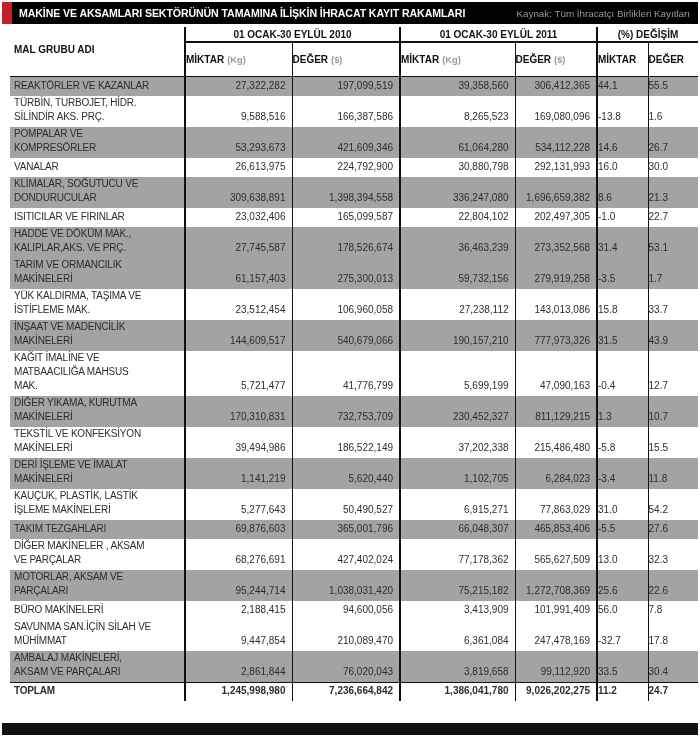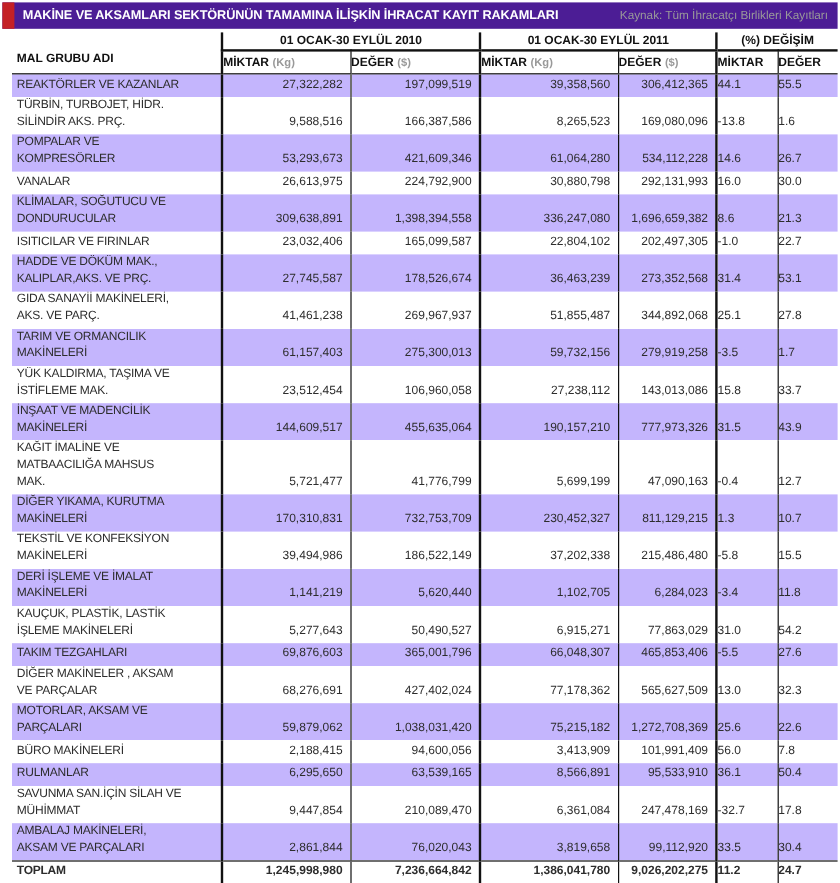--- a/index.html
+++ b/index.html
@@ -3,42 +3,42 @@
 <meta charset="utf-8">
 <style>
   html,body { margin:0; padding:0; background:#ffffff; }
   .page {
     width:700px; height:736px; box-sizing:border-box;
     padding:2px 2px 0 2px; background:#ffffff; overflow:hidden;
     display:flex; flex-direction:column;
     font-family:"Liberation Sans","DejaVu Sans",sans-serif;
   }
   
-  .title-bar { height:22px; flex:0 0 22px; background:#4c1d95; display:flex; align-items:center; }
+  .title-bar { height:22px; flex:0 0 22px; background:#000000; display:flex; align-items:center; }
   .red-block { width:10px; align-self:stretch; background:#c42126; flex:0 0 10px; }
   .title { color:#ffffff; font-weight:bold; font-size:10.6px; letter-spacing:-0.1px;
            padding-left:7px; flex:1; white-space:nowrap; }
   .source { color:#9a9a9a; font-size:9.8px; padding-right:8px; white-space:nowrap; }
   
   table { border-collapse:collapse; table-layout:fixed; width:688px; margin:3px 0 0 8px; }
   th,td { padding:0; overflow:hidden; }
   .bl-thick { border-left:2px solid #111; }
   .bl-thin  { border-left:1px solid #111; }
   .group-row th { height:14px; }
   .group { font-size:10px; font-weight:bold; color:#111; text-align:center;
            border-bottom:2px solid #111; vertical-align:middle; }
   .corner { border:none; }
   .sub-row th { height:15px; border-bottom:1px solid #111; vertical-align:middle; }
   .name-h { text-align:left; font-size:10px; font-weight:bold; color:#111;
-            padding-left:4px; vertical-align:bottom; padding-bottom:4px; }
+            padding-left:4px; vertical-align:bottom; padding-bottom:19px; }
   .sub { font-size:10px; font-weight:bold; color:#111; text-align:left; white-space:nowrap; }
   .unit { color:#999; font-weight:bold; font-size:9.3px; margin-left:3px; }
   tbody tr { height:19px; }
   tbody td { vertical-align:bottom; font-size:10px; color:#2d2d2d; padding-bottom:3px; line-height:14px; }
-  .stripe { background:#c4b5fd; }
+  .stripe { background:#a3a3a3; }
   .name { padding-left:4px; padding-right:32px; letter-spacing:-0.2px; }
   .num  { text-align:right; padding-right:6px; white-space:nowrap; }
   .pct  { text-align:left; padding-right:9px; white-space:nowrap;margin-top:16px; }
   .total-row td { border-top:1px solid #111;font-weight:bold; }
   
   .bottom-bar { margin-top:auto; height:12px; flex:0 0 12px; background:#111; margin-bottom:1px; }
 </style>
 </head>
 <body>
 
@@ -141,29 +141,20 @@
   <tr class="stripe">
     <td class="name">HADDE VE DÖKÜM MAK., KALIPLAR,AKS. VE PRÇ.</td>
     <td class="num bl-thick">27,745,587</td>
     <td class="num bl-thin">178,526,674</td>
     <td class="num bl-thick">36,463,239</td>
     <td class="num bl-thin">273,352,568</td>
     <td class="pct bl-thick">31.4</td>
     <td class="pct bl-thin">53.1</td>
   </tr>
 
-  <tr>
-    <td class="name">GIDA SANAYİİ MAKİNELERİ, AKS. VE PARÇ.</td>
-    <td class="num bl-thick">41,461,238</td>
-    <td class="num bl-thin">269,967,937</td>
-    <td class="num bl-thick">51,855,487</td>
-    <td class="num bl-thin">344,892,068</td>
-    <td class="pct bl-thick">25.1</td>
-    <td class="pct bl-thin">27.8</td>
-  </tr>
 
   <tr class="stripe">
     <td class="name">TARIM VE ORMANCILIK MAKİNELERİ</td>
     <td class="num bl-thick">61,157,403</td>
     <td class="num bl-thin">275,300,013</td>
     <td class="num bl-thick">59,732,156</td>
     <td class="num bl-thin">279,919,258</td>
     <td class="pct bl-thick">-3.5</td>
     <td class="pct bl-thin">1.7</td>
   </tr>
@@ -174,21 +165,21 @@
     <td class="num bl-thin">106,960,058</td>
     <td class="num bl-thick">27,238,112</td>
     <td class="num bl-thin">143,013,086</td>
     <td class="pct bl-thick">15.8</td>
     <td class="pct bl-thin">33.7</td>
   </tr>
 
   <tr class="stripe">
     <td class="name">İNŞAAT VE MADENCİLİK MAKİNELERİ</td>
     <td class="num bl-thick">144,609,517</td>
-    <td class="num bl-thin">455,635,064</td>
+    <td class="num bl-thin">540,679,066</td>
     <td class="num bl-thick">190,157,210</td>
     <td class="num bl-thin">777,973,326</td>
     <td class="pct bl-thick">31.5</td>
     <td class="pct bl-thin">43.9</td>
   </tr>
 
   <tr>
     <td class="name">KAĞIT İMALİNE VE MATBAACILIĞA MAHSUS MAK.</td>
     <td class="num bl-thick">5,721,477</td>
     <td class="num bl-thin">41,776,799</td>
@@ -253,47 +244,38 @@
     <td class="num bl-thick">68,276,691</td>
     <td class="num bl-thin">427,402,024</td>
     <td class="num bl-thick">77,178,362</td>
     <td class="num bl-thin">565,627,509</td>
     <td class="pct bl-thick">13.0</td>
     <td class="pct bl-thin">32.3</td>
   </tr>
 
   <tr class="stripe">
     <td class="name">MOTORLAR, AKSAM VE PARÇALARI</td>
-    <td class="num bl-thick">59,879,062</td>
+    <td class="num bl-thick">95,244,714</td>
     <td class="num bl-thin">1,038,031,420</td>
     <td class="num bl-thick">75,215,182</td>
     <td class="num bl-thin">1,272,708,369</td>
     <td class="pct bl-thick">25.6</td>
     <td class="pct bl-thin">22.6</td>
   </tr>
 
   <tr>
     <td class="name">BÜRO  MAKİNELERİ</td>
     <td class="num bl-thick">2,188,415</td>
     <td class="num bl-thin">94,600,056</td>
     <td class="num bl-thick">3,413,909</td>
     <td class="num bl-thin">101,991,409</td>
     <td class="pct bl-thick">56.0</td>
     <td class="pct bl-thin">7.8</td>
   </tr>
 
-  <tr class="stripe">
-    <td class="name">RULMANLAR</td>
-    <td class="num bl-thick">6,295,650</td>
-    <td class="num bl-thin">63,539,165</td>
-    <td class="num bl-thick">8,566,891</td>
-    <td class="num bl-thin">95,533,910</td>
-    <td class="pct bl-thick">36.1</td>
-    <td class="pct bl-thin">50.4</td>
-  </tr>
 
   <tr>
     <td class="name">SAVUNMA SAN.İÇİN SİLAH VE MÜHİMMAT</td>
     <td class="num bl-thick">9,447,854</td>
     <td class="num bl-thin">210,089,470</td>
     <td class="num bl-thick">6,361,084</td>
     <td class="num bl-thin">247,478,169</td>
     <td class="pct bl-thick">-32.7</td>
     <td class="pct bl-thin">17.8</td>
   </tr>

